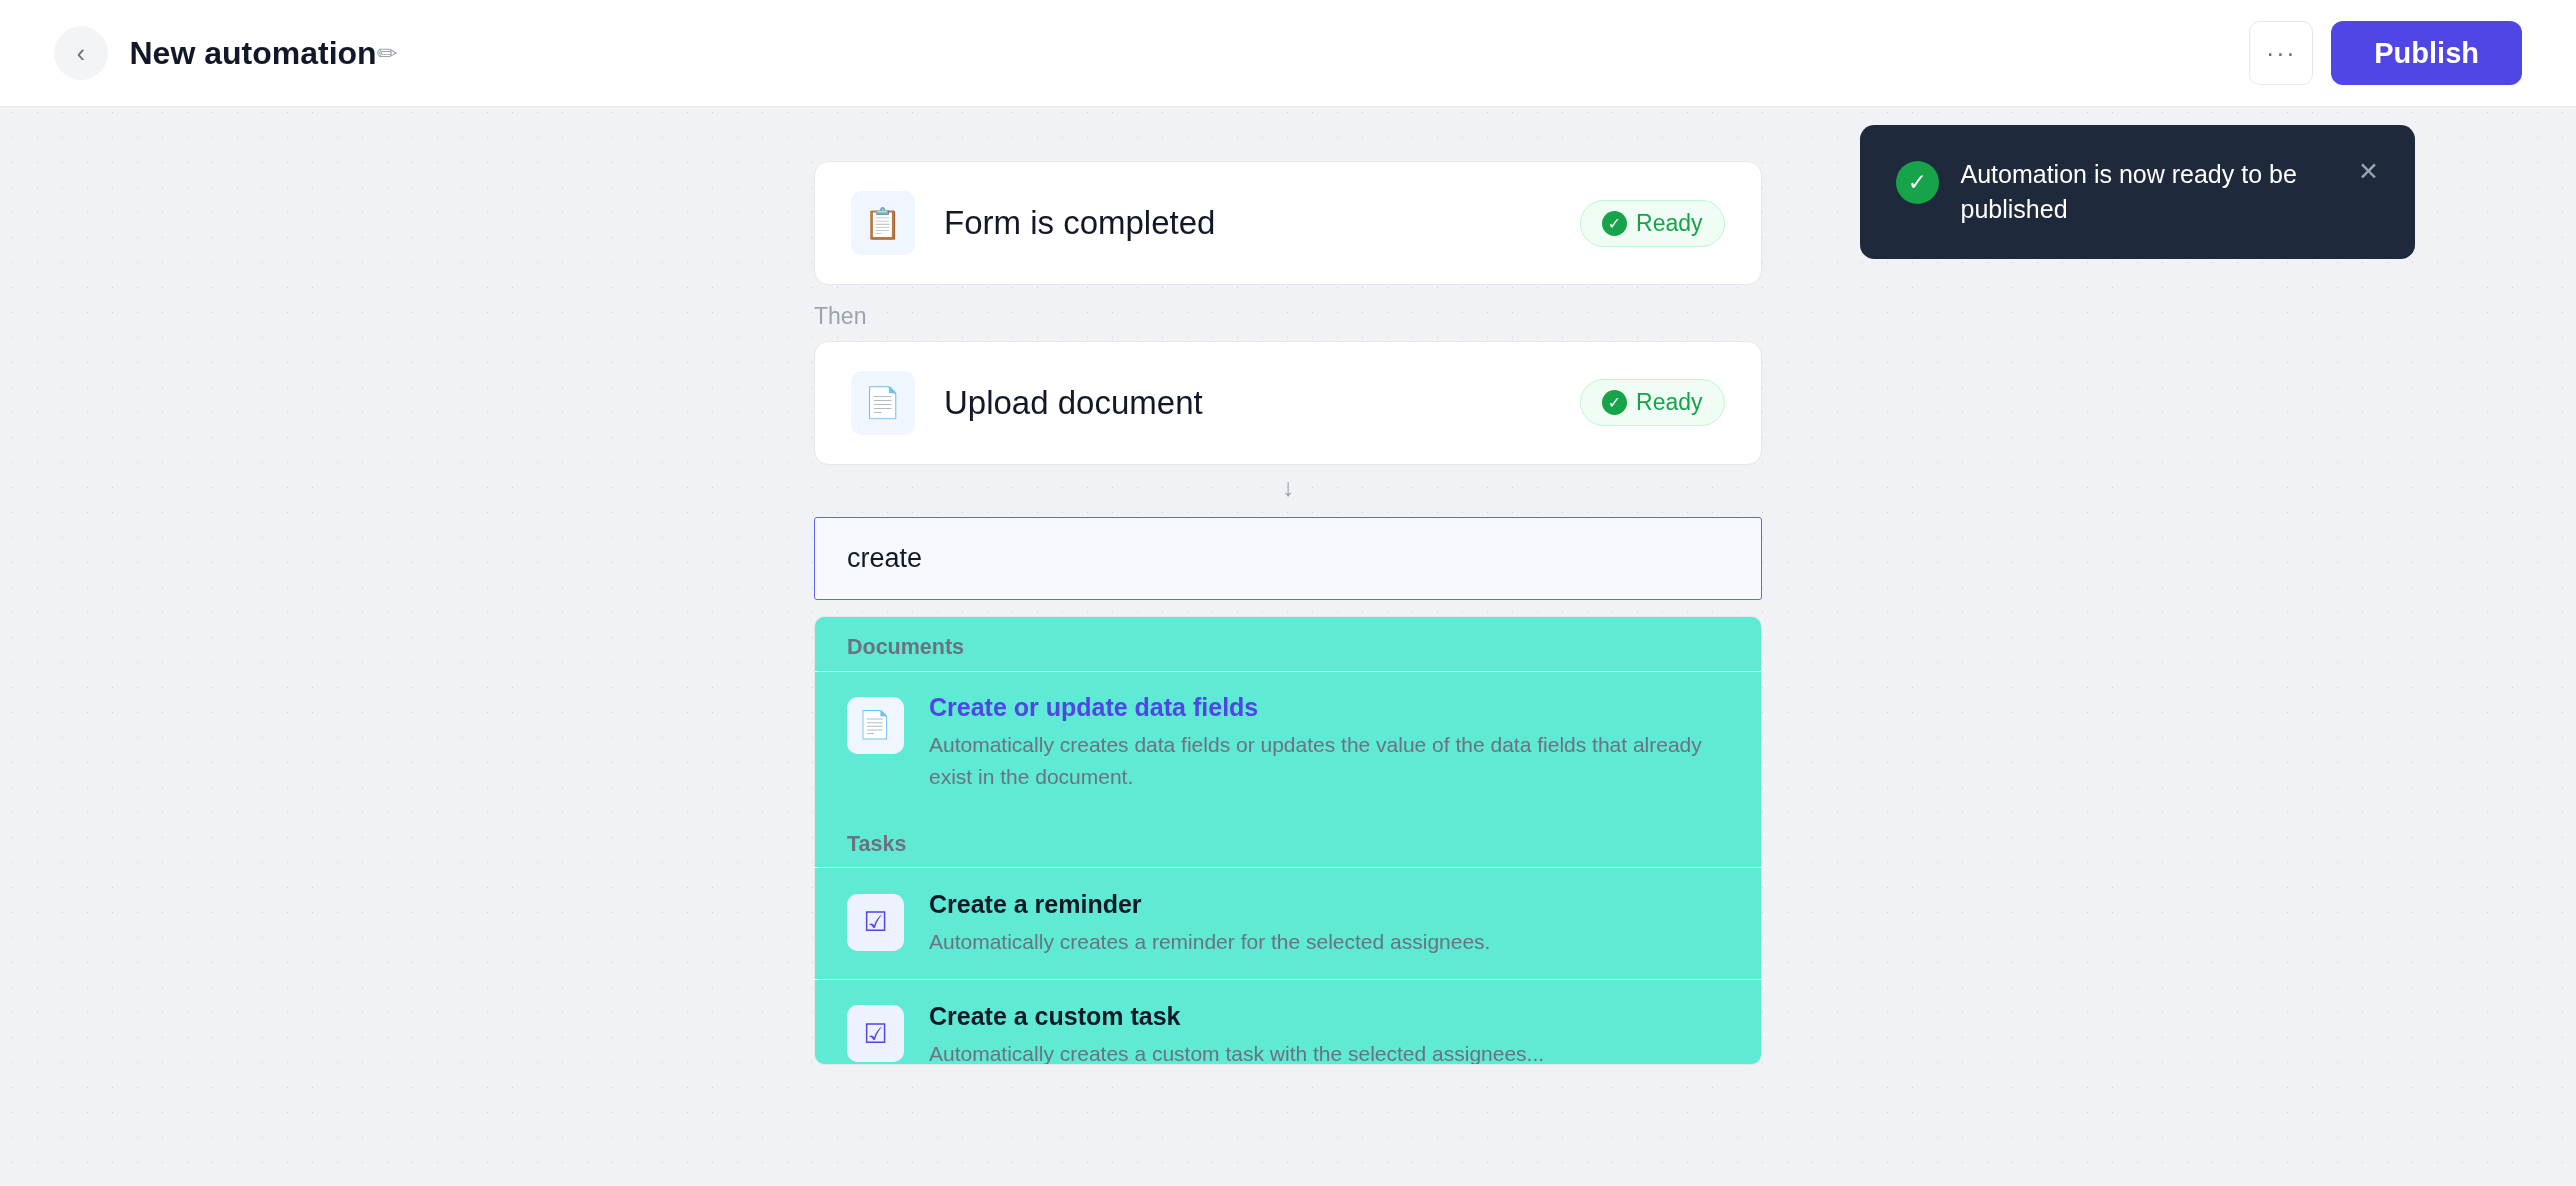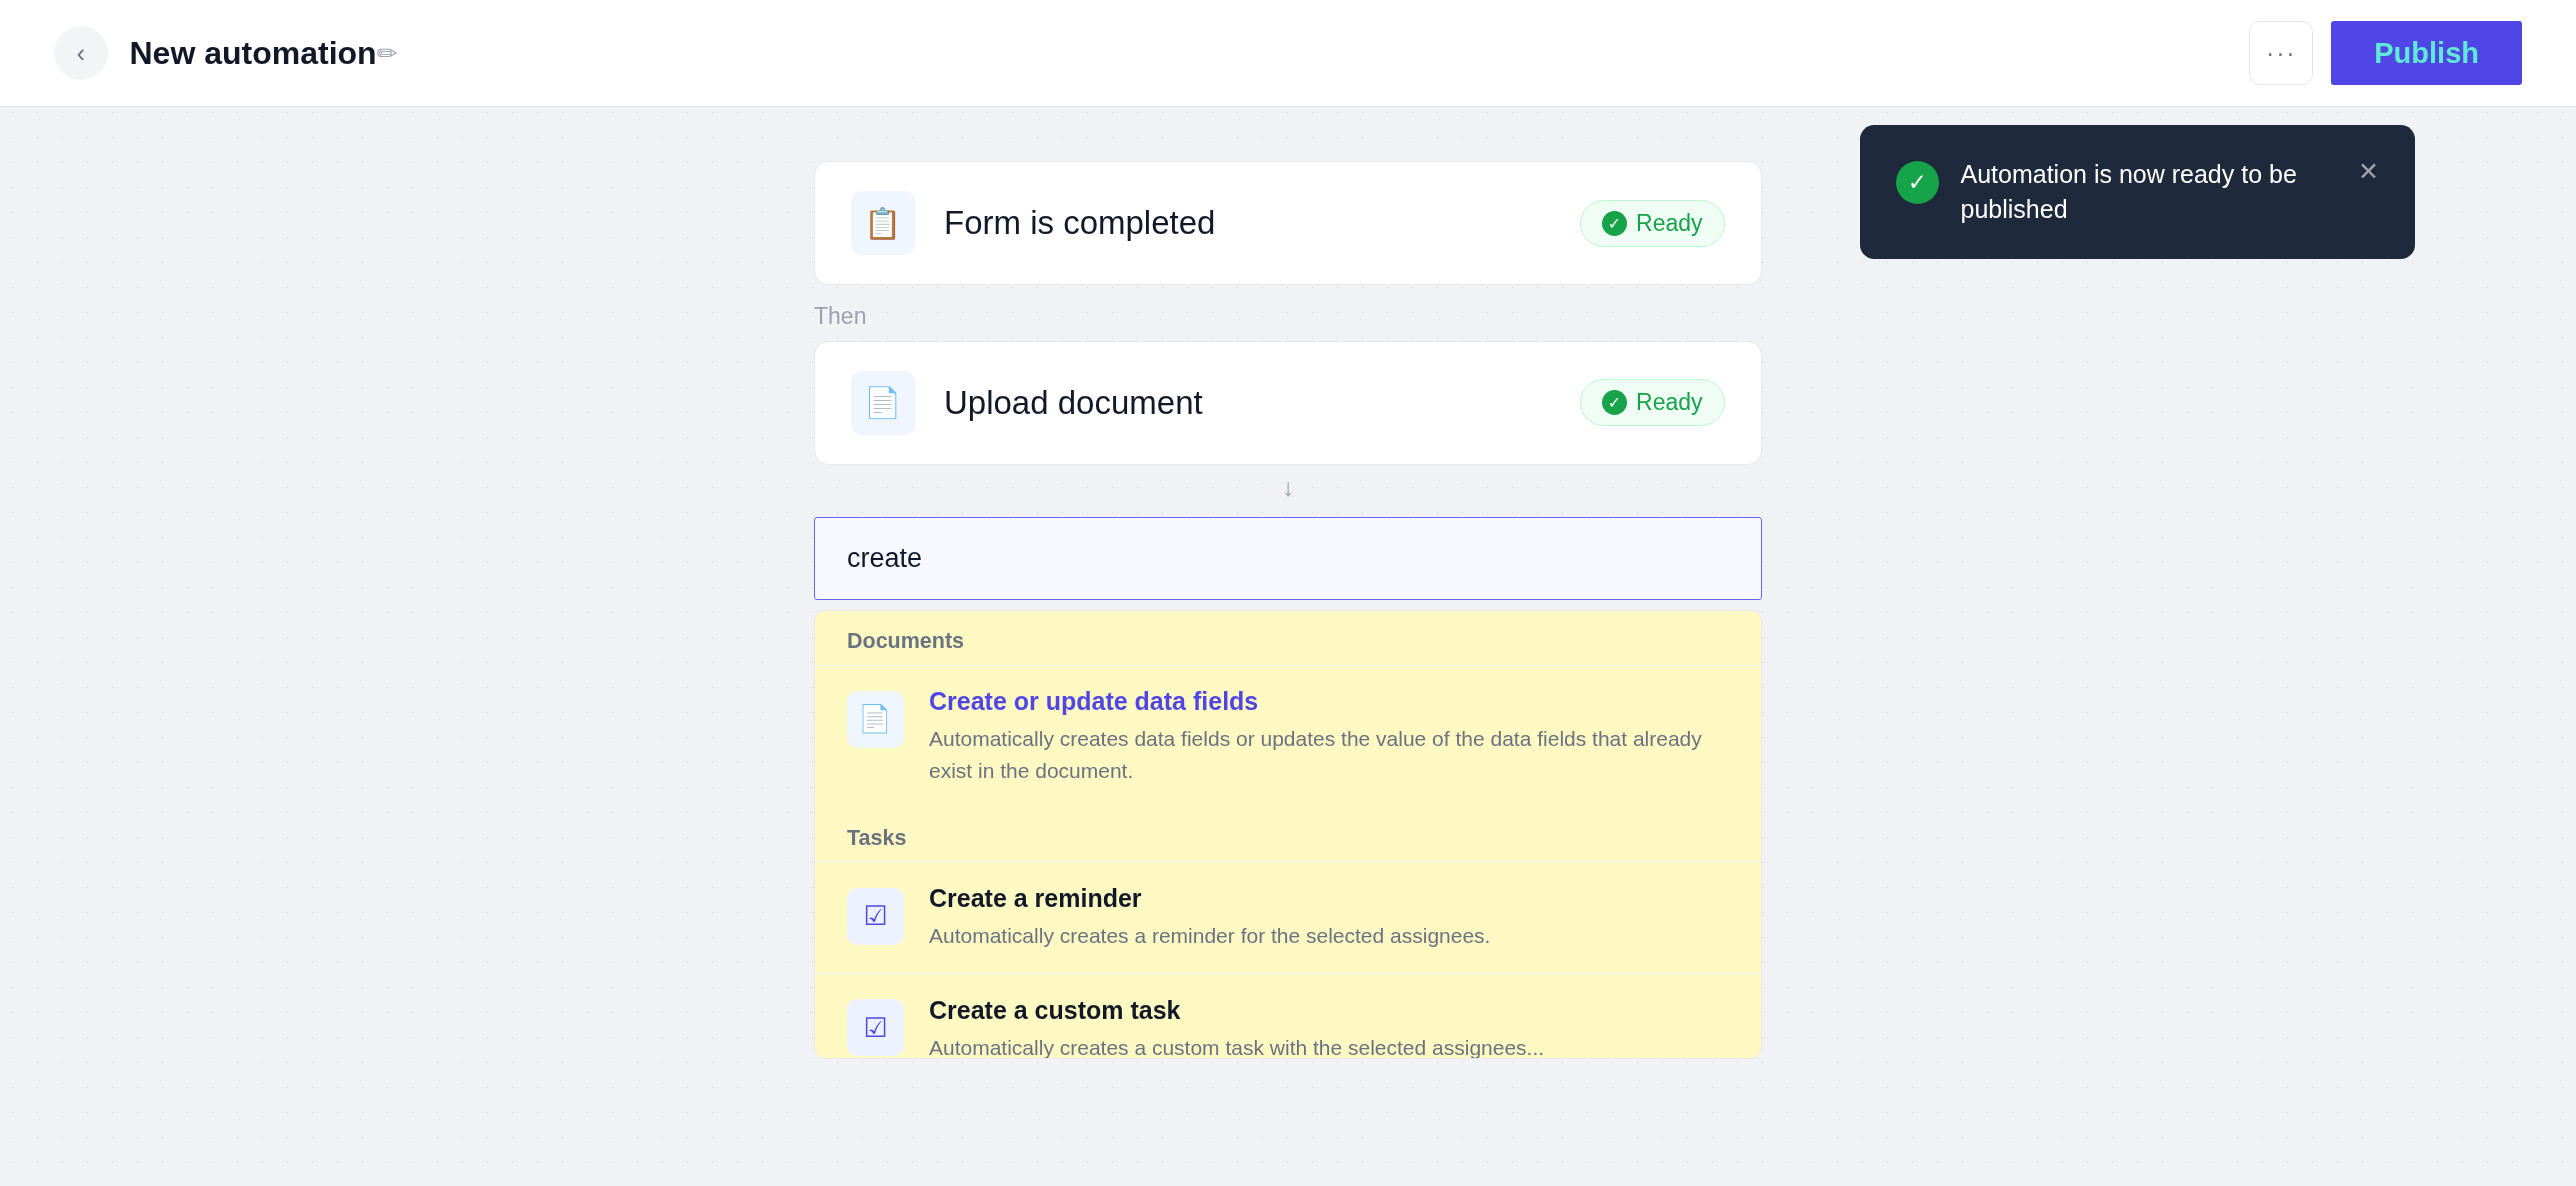--- a/index.html
+++ b/index.html
@@ -83,24 +83,24 @@
       display: flex;
       align-items: center;
       justify-content: center;
       font-size: 25px;
       color: #6b7280;
       letter-spacing: 1.8px;
     }
     .publish-btn {
       height: 64px;
       padding: 0 43px;
-      border-radius: 3px;
+      border-radius: 12px;
       border: none;
       background: #4f46e5;
-      color: #5eead4;
+      color: #ffffff;
       font-size: 29px;
       font-weight: 600;
       cursor: pointer;
     }
 
     
     .canvas {
       position: absolute;
       top: 107px;
       left: 0; right: 0; bottom: 0;
@@ -201,24 +201,24 @@
       font-size: 27px;
       color: #111827;
       background: #f8f8ff;
       outline: none;
       margin-top: 7.2px;
     }
 
     
     .dropdown-panel {
       width: 100%;
-      background: #fef9c3;
+      background: #5eead4;
       border: 0.9px solid #e5e7eb;
       border-radius: 10.7px;
-      margin-top: 10px;
+      margin-top: 16px;
       overflow: hidden;
       position: relative;
     }
     .dropdown-scroll {
       max-height: 447px;
       overflow-y: auto;
       position: relative;
     }
     .dropdown-scroll::-webkit-scrollbar {
       width: 12.5px;

